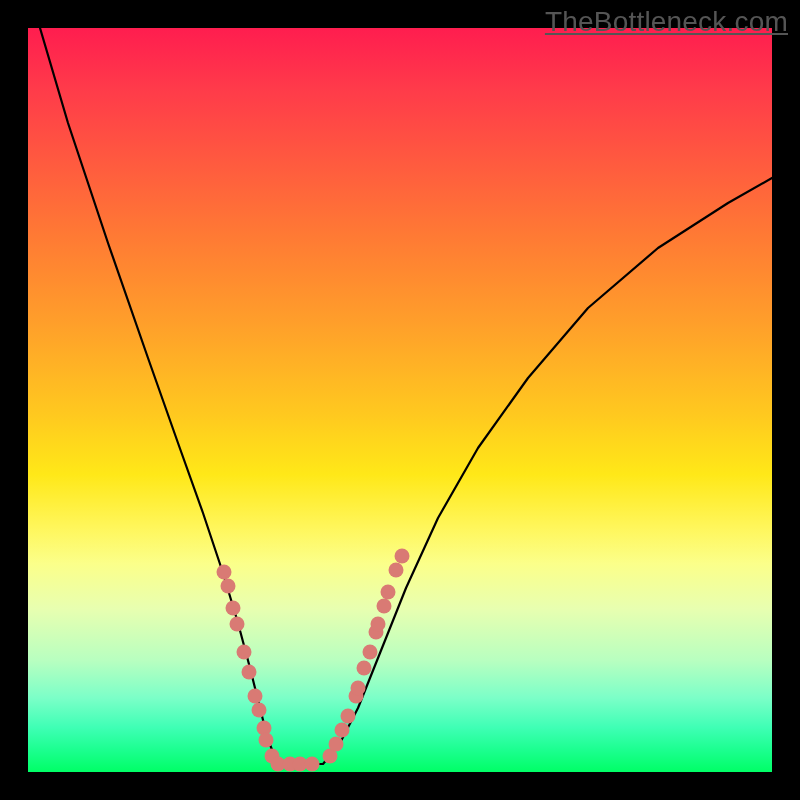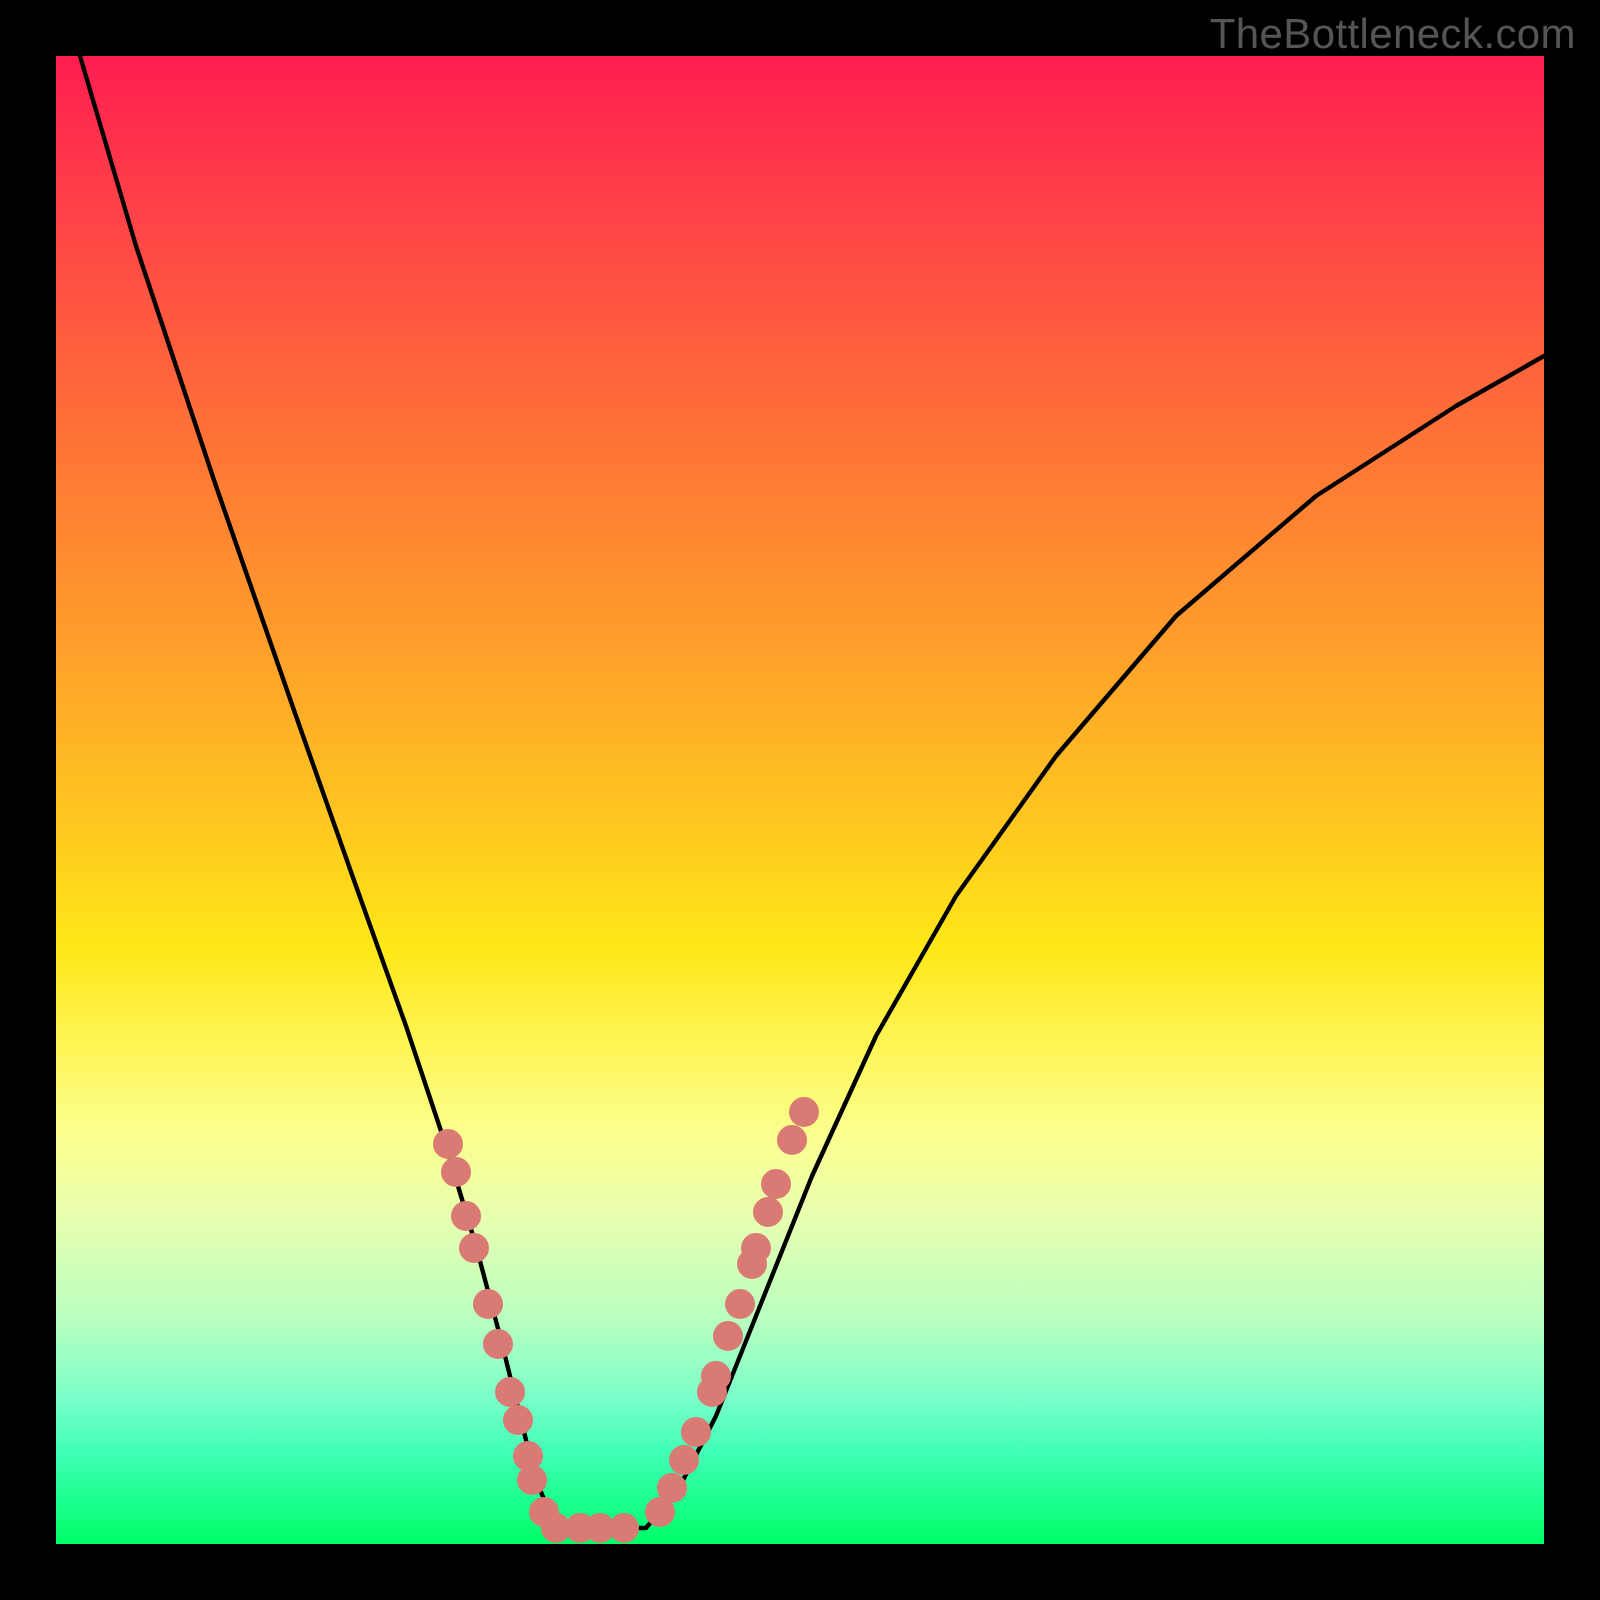--- a/index.html
+++ b/index.html
@@ -43,24 +43,25 @@
       #3fffb5 94%,
       #1cff90 97%,
       #00ff66 100%
     );
   }
   .watermark {
     position: absolute;
     top: 6px;
     right: 12px;
     color: #555;
-    font-size: 21px;
+    font-size: 28px;
     font-weight: 500;
     letter-spacing: 0.2px;
     user-select: none;
+    text-decoration: underline;
   }
   svg.curve {
     position: absolute;
     top: 0;
     left: 0;
   }
 </style>
 </head>
 <body>
 

